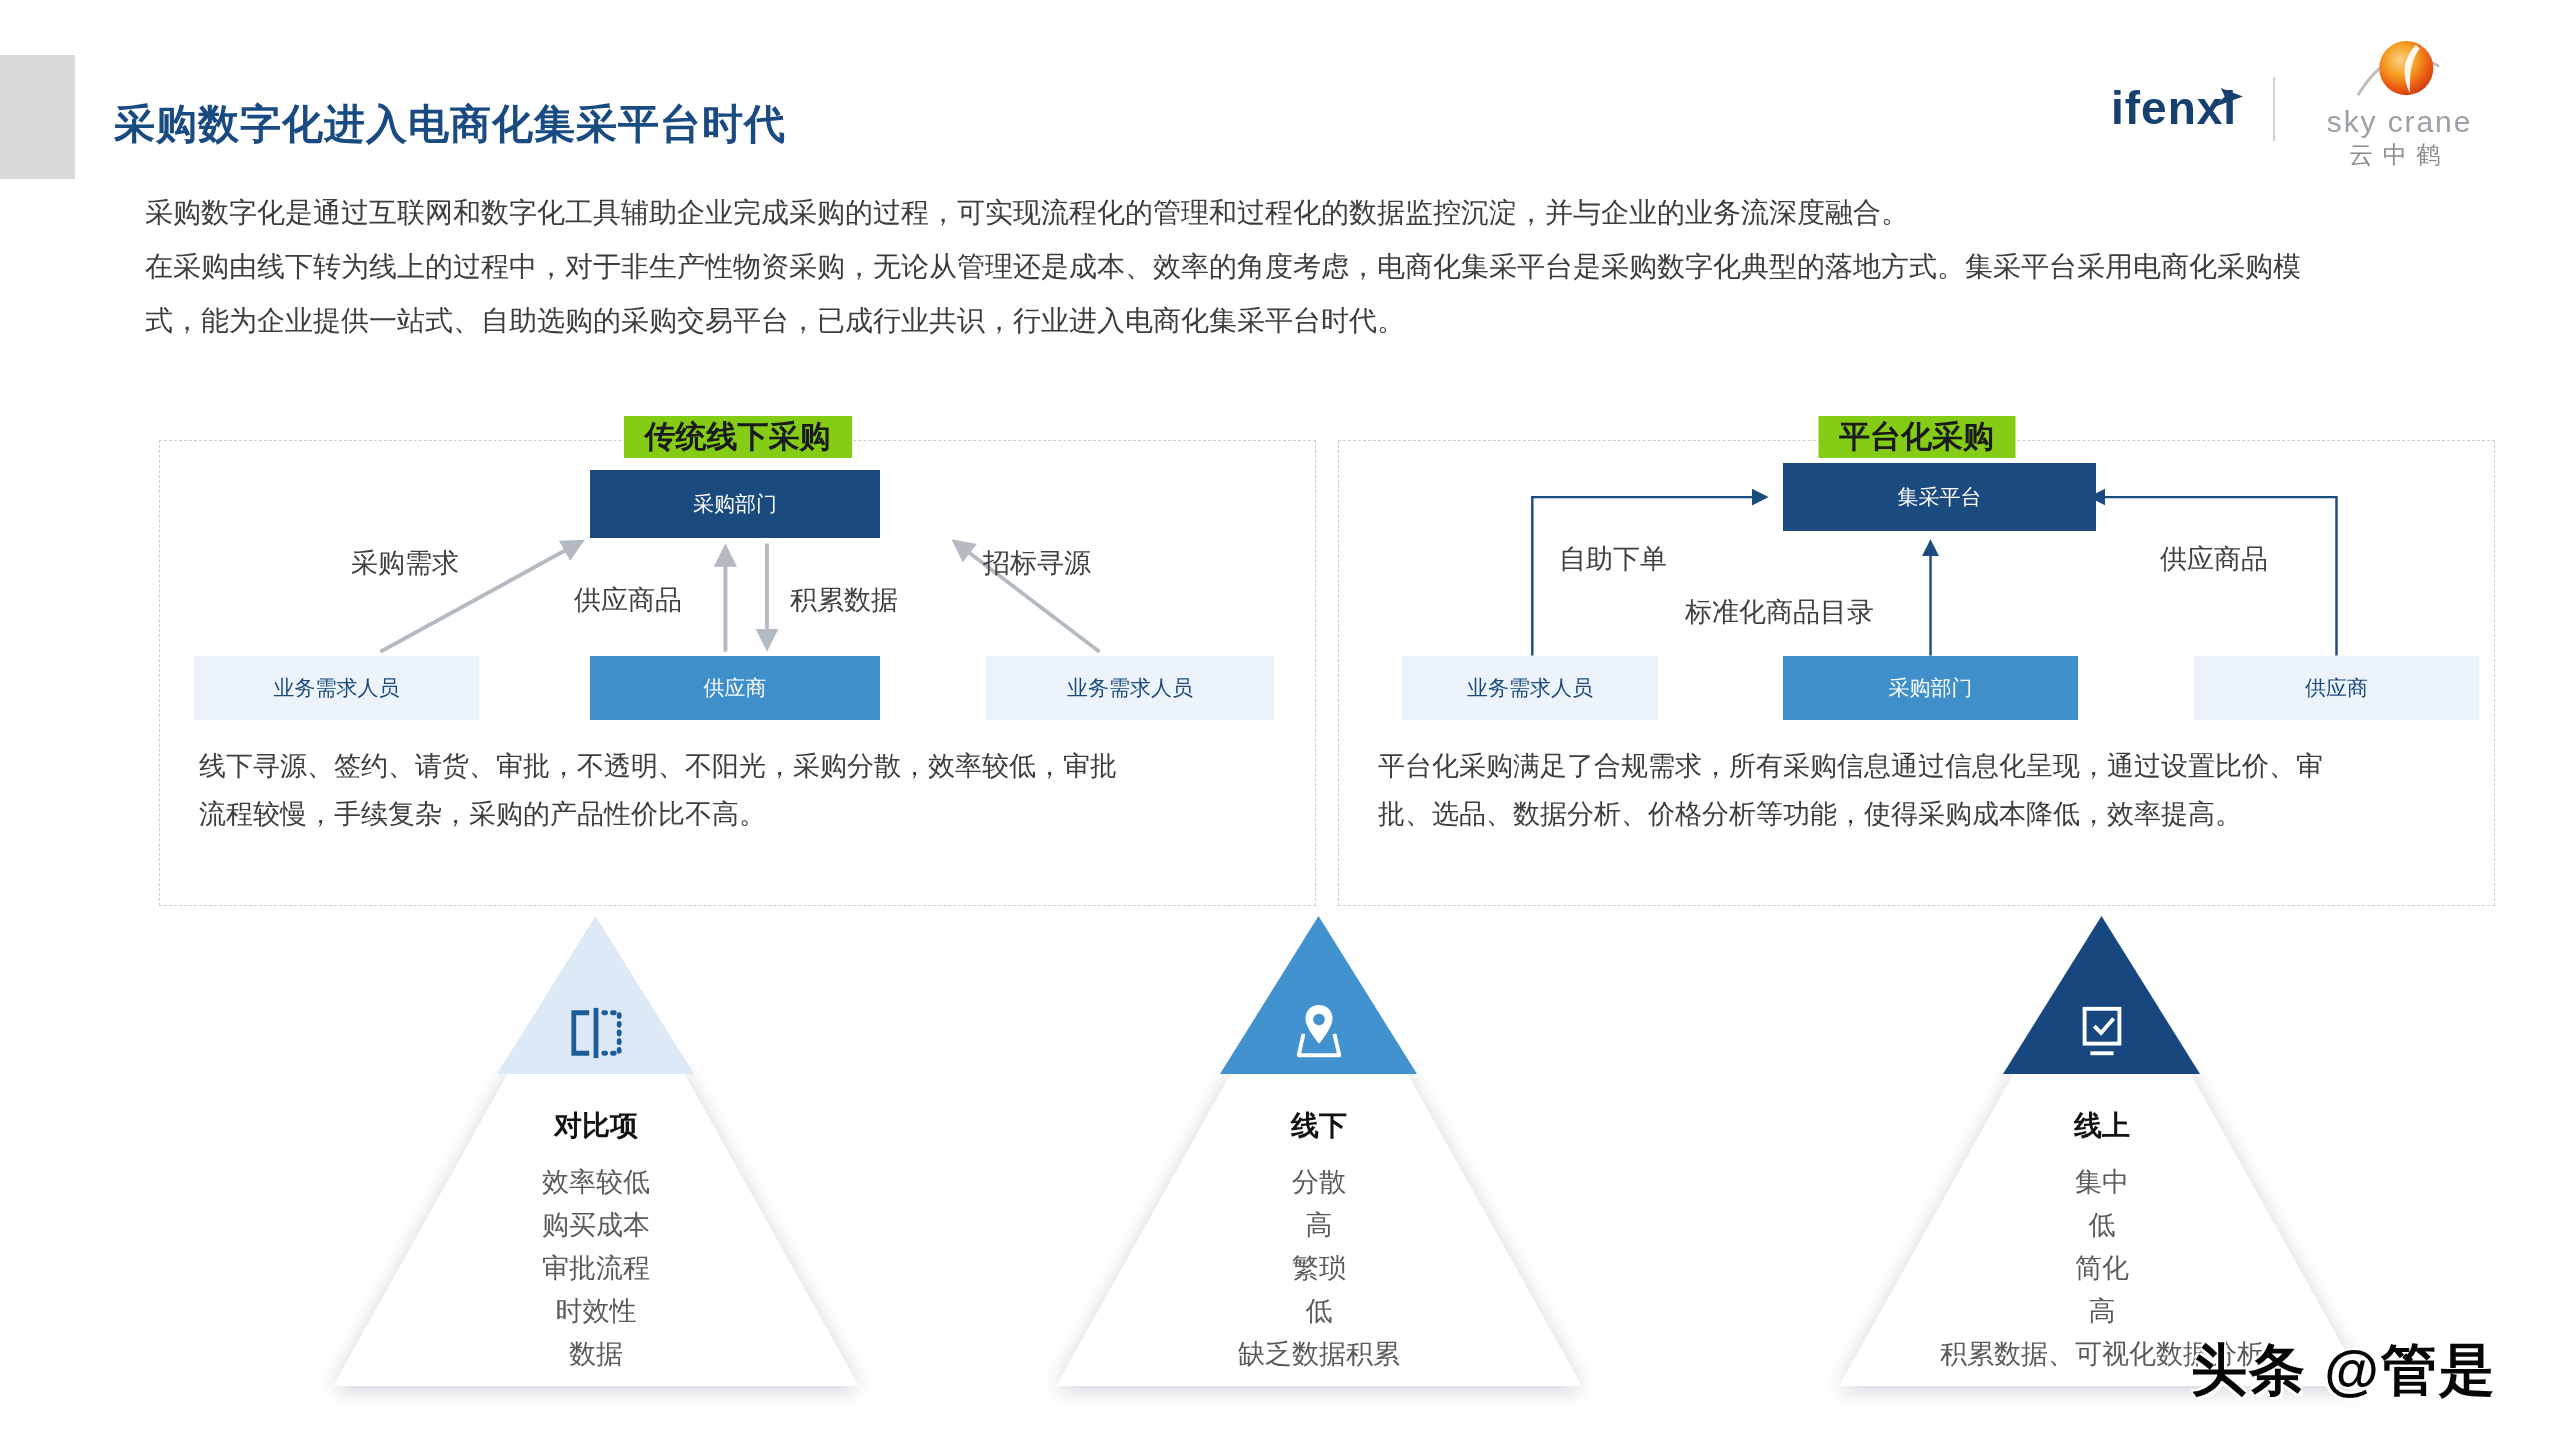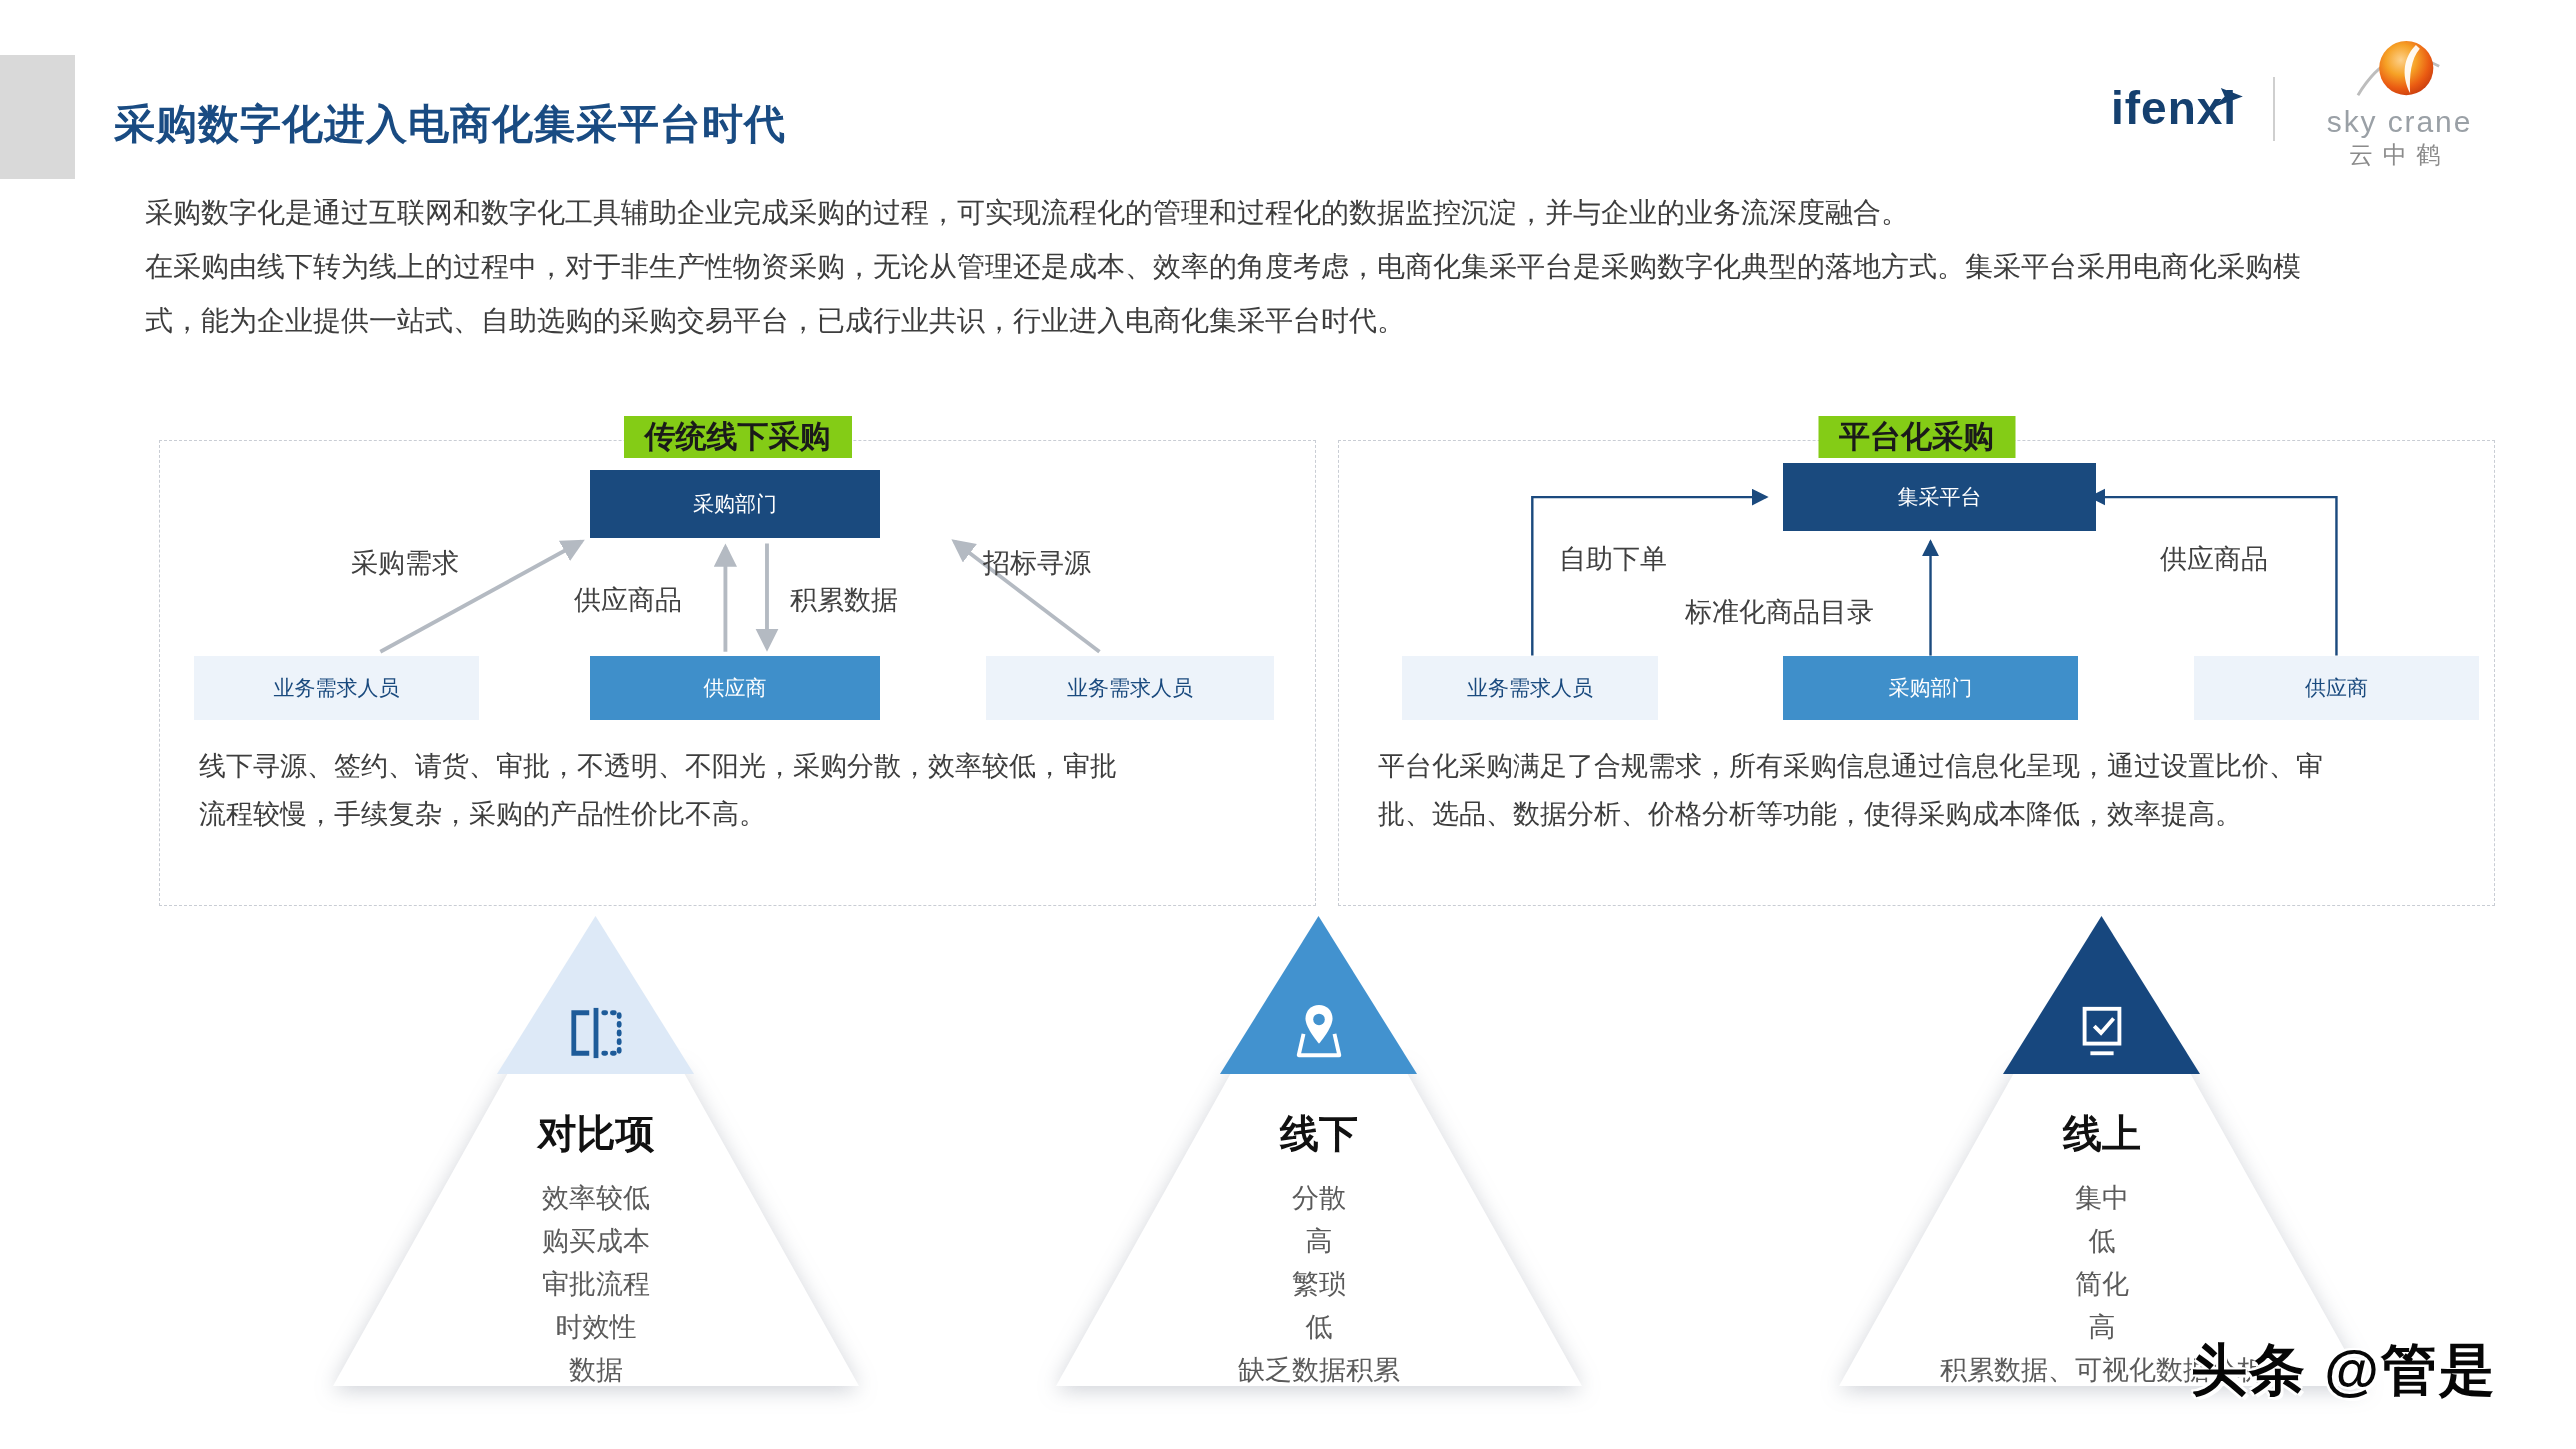--- a/index.html
+++ b/index.html
@@ -53,21 +53,21 @@
   .pyr-main{width:100%;height:100%;background:#fff;
             clip-path:polygon(34% 0,66% 0,100% 100%,0 100%);}
   .cap{position:absolute;left:164px;top:0;width:197px;height:158px;
        clip-path:polygon(50% 0,100% 100%,0 100%);
        display:flex;align-items:flex-end;justify-content:center;padding-bottom:13.5px;box-sizing:border-box;
        filter:drop-shadow(0 2.9px 4.8px rgba(90,100,120,.25));}
   .cap-light{background:#dde9f7;}
   .cap-mid{background:#4292cf;}
   .cap-dark{background:#17477e;}
   .pyr-text{position:absolute;left:0;top:191px;width:100%;text-align:center;}
-  .pyr-head{font-size:39px;font-weight:bold;color:#111;margin-bottom:15.5px;}
+  .pyr-head{font-size:28px;font-weight:bold;color:#111;margin-bottom:15.5px;}
   .pyr-item{font-size:27px;color:#5a5a5a;line-height:43px;white-space:nowrap;}
 
   .watermark{position:absolute;left:2191px;top:1333px;font-size:56px;font-weight:900;color:#060606;
              letter-spacing:1.9px;white-space:nowrap;
              text-shadow:2.9px 2.9px 0 #fff,-1.9px -1.9px 0 #fff,1.9px -1.9px 0 #fff,-1.9px 1.9px 0 #fff;}
 </style>
 </head>
 <body>
 
 <div class="slide">

